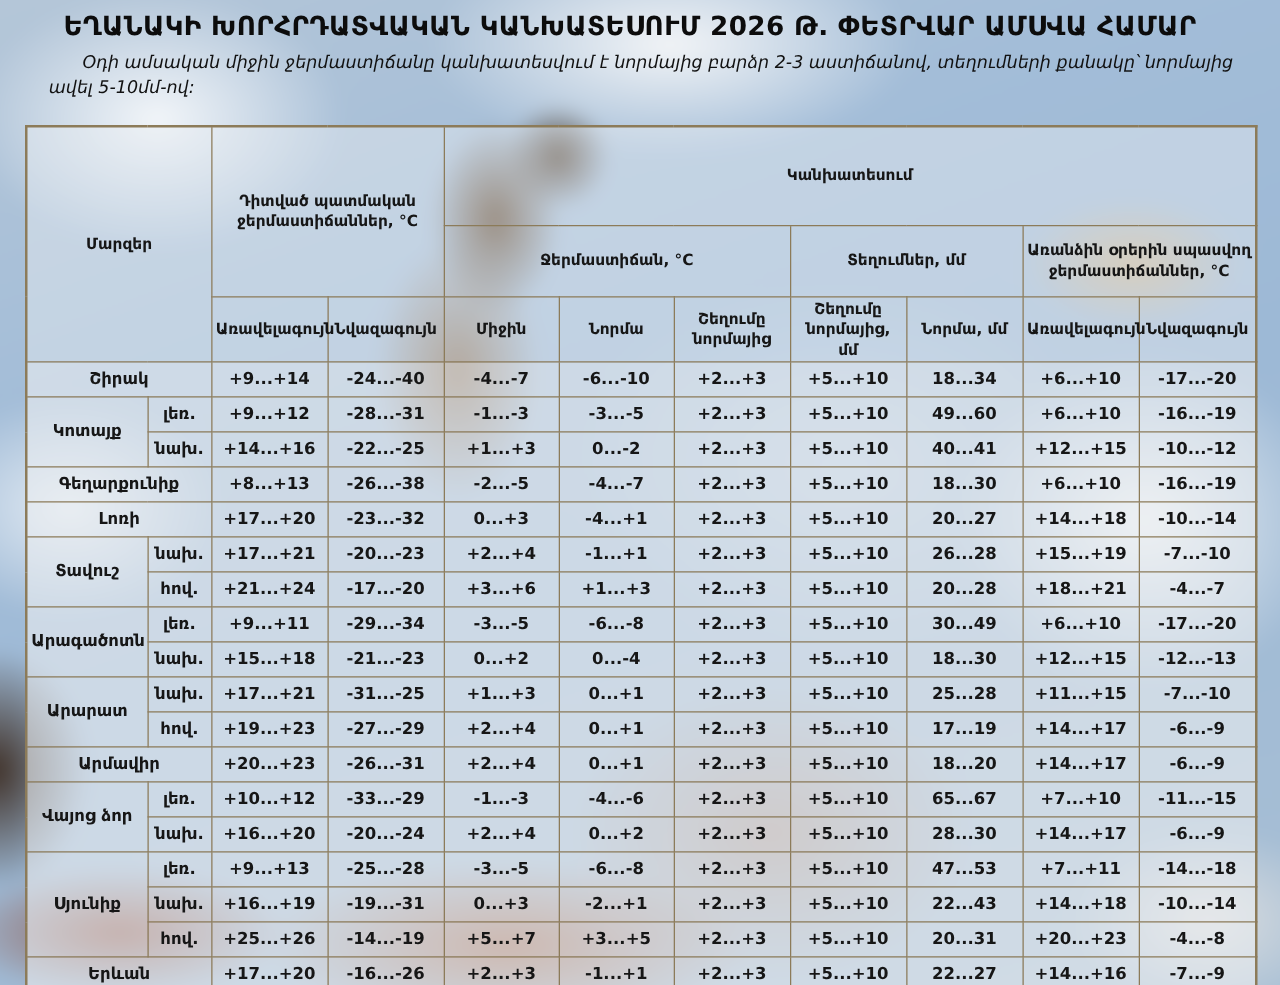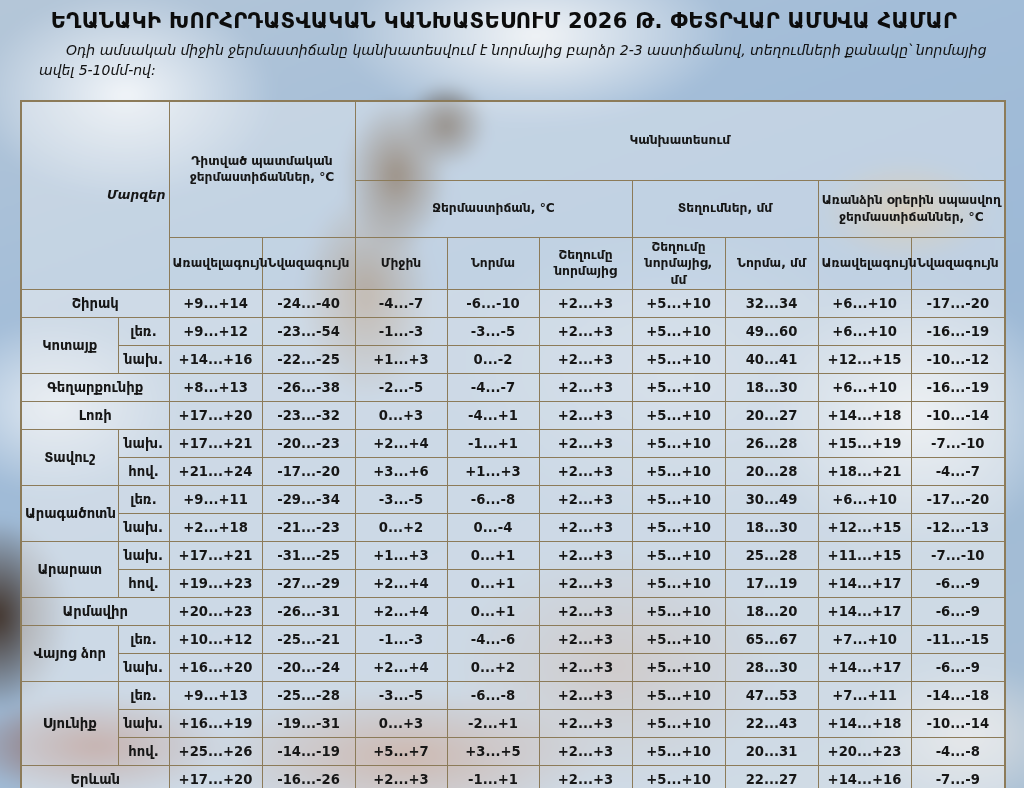--- a/index.html
+++ b/index.html
@@ -46,21 +46,21 @@
     border-collapse:collapse;table-layout:fixed;
   }
   .forecast th,.forecast td{
     border:1px solid var(--border);
     text-align:center;vertical-align:middle;
     padding:1px 3px;color:var(--text);font-weight:bold;
   }
   .forecast thead th{background:var(--headbg);font-size:12.3px;line-height:1.35;}
   .forecast tbody td{background:var(--cellbg);font-size:13.2px;}
   .forecast{border:2px solid var(--border);}
-  th.region-h{font-size:17px;font-style:italic;text-align:right;}
+  th.region-h{font-size:17px;}
   tr.h1{height:79px;} tr.h2{height:57px;} tr.h3{height:48px;}
   tbody tr{height:28px;}
   td.region{font-size:13.2px;text-align:center;}
   td.zone{font-size:12.6px;margin-top:23px;}
 </style>
 </head>
 <body>
 
 <div class="screen">
   <div class="photo-bg"></div>
@@ -107,29 +107,29 @@
     </thead>
     <tbody>
         <tr>
           <td class="region" rowspan="1" colspan="2">Շիրակ</td>
           <td>+9...+14</td>
           <td>-24...-40</td>
           <td>-4...-7</td>
           <td>-6...-10</td>
           <td>+2...+3</td>
           <td>+5...+10</td>
-          <td>32...34</td>
+          <td>18...34</td>
           <td>+6...+10</td>
           <td>-17...-20</td>
         </tr>
         <tr>
           <td class="region" rowspan="2">Կոտայք</td>
           <td class="zone">լեռ.</td>
           <td>+9...+12</td>
-          <td>-23...-54</td>
+          <td>-28...-31</td>
           <td>-1...-3</td>
           <td>-3...-5</td>
           <td>+2...+3</td>
           <td>+5...+10</td>
           <td>49...60</td>
           <td>+6...+10</td>
           <td>-16...-19</td>
         </tr>
         <tr>
           <td class="zone">նախ.</td>
@@ -200,21 +200,21 @@
           <td>-3...-5</td>
           <td>-6...-8</td>
           <td>+2...+3</td>
           <td>+5...+10</td>
           <td>30...49</td>
           <td>+6...+10</td>
           <td>-17...-20</td>
         </tr>
         <tr>
           <td class="zone">նախ.</td>
-          <td>+2...+18</td>
+          <td>+15...+18</td>
           <td>-21...-23</td>
           <td>0...+2</td>
           <td>0...-4</td>
           <td>+2...+3</td>
           <td>+5...+10</td>
           <td>18...30</td>
           <td>+12...+15</td>
           <td>-12...-13</td>
         </tr>
         <tr>
@@ -251,21 +251,21 @@
           <td>+2...+3</td>
           <td>+5...+10</td>
           <td>18...20</td>
           <td>+14...+17</td>
           <td>-6...-9</td>
         </tr>
         <tr>
           <td class="region" rowspan="2">Վայոց ձոր</td>
           <td class="zone">լեռ.</td>
           <td>+10...+12</td>
-          <td>-25...-21</td>
+          <td>-33...-29</td>
           <td>-1...-3</td>
           <td>-4...-6</td>
           <td>+2...+3</td>
           <td>+5...+10</td>
           <td>65...67</td>
           <td>+7...+10</td>
           <td>-11...-15</td>
         </tr>
         <tr>
           <td class="zone">նախ.</td>

